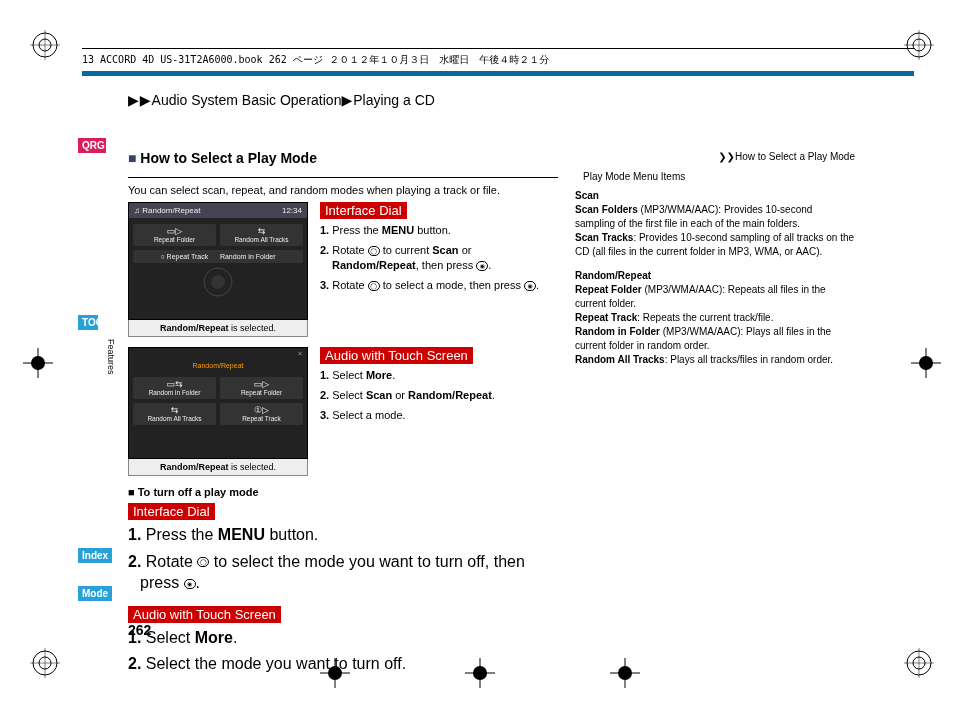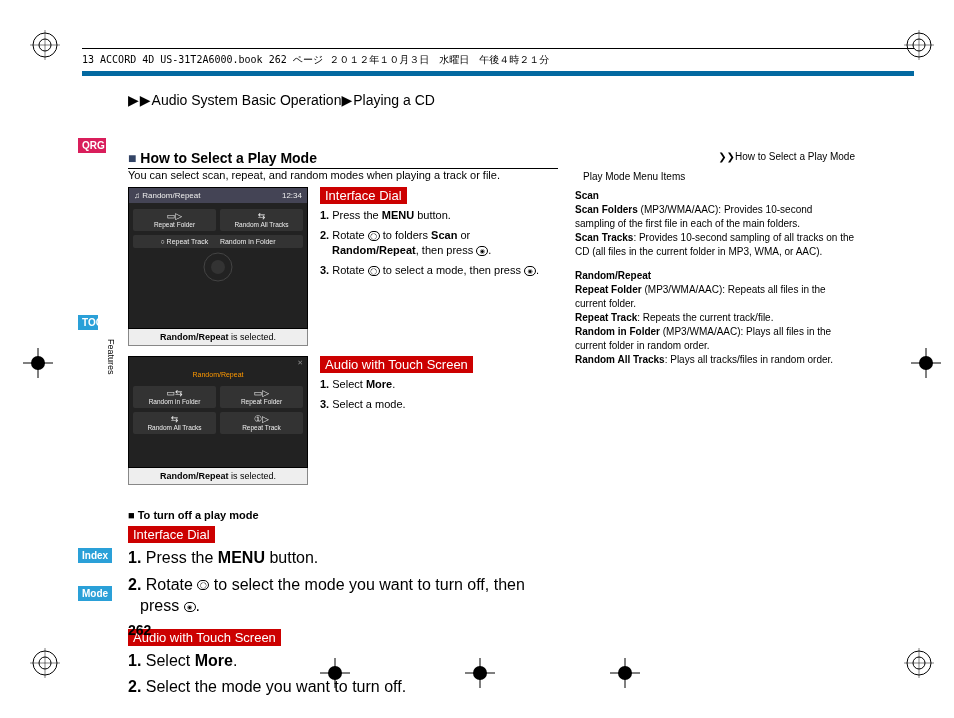--- a/index.html
+++ b/index.html
@@ -48,30 +48,30 @@
     writing-mode: vertical-rl; text-orientation: mixed;
   }
   .tab-index { top: 418px; background: #2aa0d8; width: 34px; }
   .tab-home { top: 456px; background: #2aa0d8; width: 34px; }
 
   .main {
     position: absolute; left: 128px; top: 150px; width: 430px;
   }
   .section-title {
     font-size: 14px; font-weight: bold; border-bottom: 1px solid #000;
-    padding-bottom: 2px; 
+    padding-bottom: 11px; margin-bottom: 6px;
   }
   .section-title .sq { color: #346; font-size: 14px; }
   .intro { font-size: 11px; margin-bottom: 6px; }
 
   .row1 { display: flex; gap: 12px; margin-bottom: 10px; }
   .screenshot-wrap { width: 180px; }
   .screenshot { width: 180px; border: 1px solid #000; background: #222; color: #eee;
     font-size: 7px; position: relative; }
-  .ss1 { height: 142px; }
+  .ss1 { height: 118px; }
   .ss2 { height: 112px; }
   .ss-head { background: #445; padding: 3px 5px; display:flex;
     justify-content: space-between; font-size: 8px; }
   .ss-grid { padding: 6px 4px 2px 4px; display: grid;
     grid-template-columns: 1fr 1fr; gap: 4px; font-size: 6.5px; text-align:center; }
   .ss-cell { background: #333; padding: 3px 2px; border-radius: 2px; }
   .ss-cell .ic { font-size: 9px; line-height: 9px; }
   .ss-sel { background: #333; padding: 3px; margin: 2px 4px; font-size: 7px;
     text-align: center; border-radius: 2px; }
   .caption { background: #eee; text-align: center; font-size: 9px;
@@ -84,21 +84,21 @@
     padding: 1px 5px; margin-bottom: 4px; font-weight: normal;
   }
   .step { margin-bottom: 5px; padding-left: 12px; line-height: 1.35; }
   .step .n { margin-left: -12px; font-weight: bold; }
   .dial-icon, .push-icon {
     display: inline-block; width: 12px; height: 10px; vertical-align: middle;
     border: 1px solid #000; border-radius: 6px; font-size: 6px;
     text-align: center; line-height: 8px;
   }
 
-  .subsection { margin-top: 24px; }
+  .subsection { margin-top: 10px; }
   .sub-title { font-size: 11px; font-weight: bold; margin-bottom: 4px; }
   .sub-title .sq { font-size: 11px; }
 
   .right-col {
     position: absolute; left: 575px; top: 150px; width: 280px; font-size: 10px;
     line-height: 1.4;
   }
   .right-head { font-size: 10px; margin-bottom: 6px; text-align: right; }
   .right-head .dar { font-size: 10px; }
   .right-sub { margin-bottom: 5px; padding-left: 8px; }
@@ -195,21 +195,21 @@
             <circle cx="88" cy="17" r="7" fill="#333"></circle>
           </svg>
       </div>
       <div class="caption">
         <b>Random/Repeat</b><span> is selected.</span>
       </div>
     </div>
     <div class="steps">
       <span class="badge">Interface Dial</span>
       <div class="step"><span class="n">1. </span><span>Press the </span><b>MENU</b><span> button.</span></div>
-      <div class="step"><span class="n">2. </span><span>Rotate </span><span class="dial-icon">◯</span><span> to folders </span><b>Scan</b><span> or </span><b>Random/Repeat</b><span>, then press </span><span class="push-icon">◉</span>.</div>
+      <div class="step"><span class="n">2. </span><span>Rotate </span><span class="dial-icon">◯</span><span> to current </span><b>Scan</b><span> or </span><b>Random/Repeat</b><span>, then press </span><span class="push-icon">◉</span>.</div>
       <div class="step"><span class="n">3. </span><span>Rotate </span><span class="dial-icon">◯</span><span> to select a mode, then press </span><span class="push-icon">◉</span>.</div>
     </div>
   </div>
 
   <div class="row1">
     <div class="screenshot-wrap">
       <div class="screenshot ss2">
         <div style="text-align:right;padding:2px 4px;color:#888">✕</div>
         <div style="text-align:center;padding:2px;color:#f90;font-size:7px">Random/Repeat</div>
         <div class="ss-grid">
@@ -219,20 +219,21 @@
           <div class="ss-cell"><div class="ic">①▷</div><span>Repeat Track</span></div>
         </div>
       </div>
       <div class="caption">
         <b>Random/Repeat</b><span> is selected.</span>
       </div>
     </div>
     <div class="steps">
       <span class="badge">Audio with Touch Screen</span>
       <div class="step"><span class="n">1. </span><span>Select </span><b>More</b>.</div>
+      <div class="step"><span class="n">2. </span><span>Select </span><b>Scan</b><span> or </span><b>Random/Repeat</b>.</div>
       <div class="step"><span class="n">3. </span><span>Select a mode.</span></div>
     </div>
   </div>
 
   <div class="subsection">
     <div class="sub-title"><span class="sq">■</span> <span>To turn off a play mode</span></div>
     <span class="badge">Interface Dial</span>
     <div class="step"><span class="n">1. </span><span>Press the </span><b>MENU</b><span> button.</span></div>
     <div class="step"><span class="n">2. </span><span>Rotate </span><span class="dial-icon">◯</span><span> to select the mode you want to turn off, then press </span><span class="push-icon">◉</span>.</div>
     <div style="height:6px"></div>

